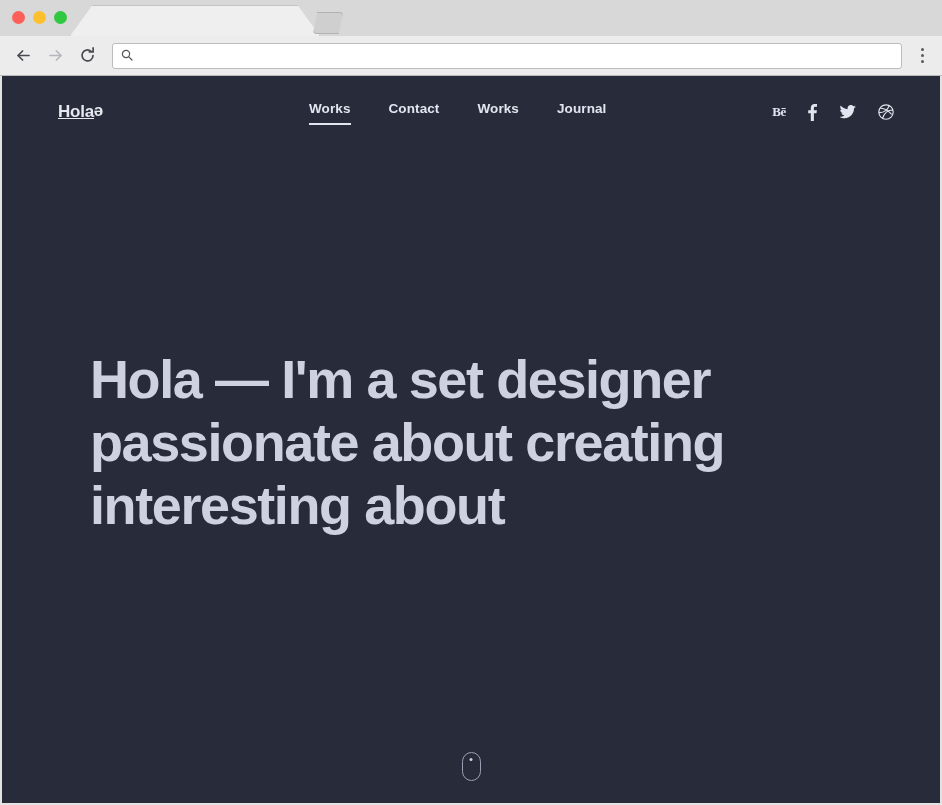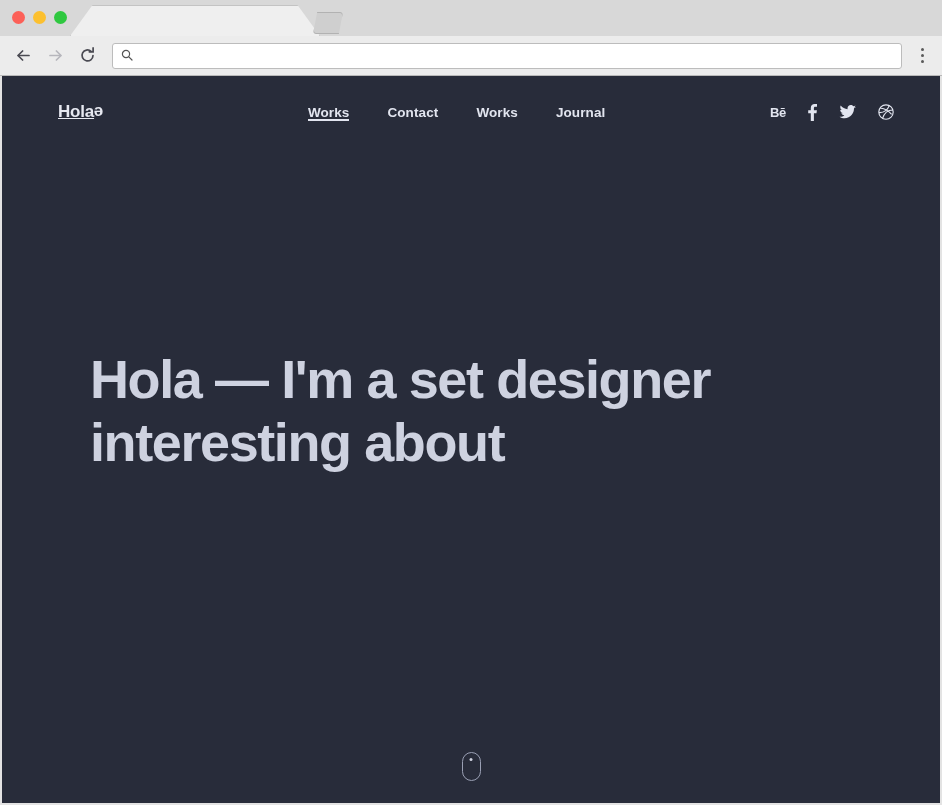--- a/index.html
+++ b/index.html
@@ -177,21 +177,21 @@
     justify-content: center;
     gap: 38px;
     margin-left: 40px;
   }
   .nav-link {
     font-size: 13.5px;
     font-weight: bold;
     color: #e2e5ef;
     text-decoration: none;
     letter-spacing: 0.1px;
-    padding-bottom: 0;
+    padding-bottom: 8px;
     position: relative;
   }
   .nav-link.active::after {
     content: "";
     position: absolute;
     left: 0;
     right: 0;
     bottom: -1px;
     height: 2px;
     background: #e2e5ef;
@@ -202,20 +202,21 @@
     display: flex;
     align-items: center;
     gap: 22px;
   }
   .social-icon {
     color: #e2e5ef;
     display: flex;
     align-items: center;
     justify-content: center;
     text-decoration: none;
+    font-family: Liberation Serif, serif;
   }
   .social-icon svg { display: block; }
   #icon-behance-text {
     font-size: 13px;
     font-weight: bold;
     letter-spacing: -0.3px;
     color: #e2e5ef;
   }
 
   
@@ -375,20 +376,21 @@
             <path d="M1.0 8.6 C5.4 8.8 9.3 7.1 11.3 1.4"></path>
           </svg>
         </a>
 
       </div>
     </header>
 
     <section id="hero">
       <h1 id="hero-heading">
         <span class="hl">Hola — I'm a set designer</span>
+        <span class="hl">passionate about creating</span>
         <span class="hl">interesting about</span>
       </h1>
     </section>
 
     <div id="scroll-indicator">
       <div id="scroll-mouse"></div>
     </div>
 
   </div>
 

